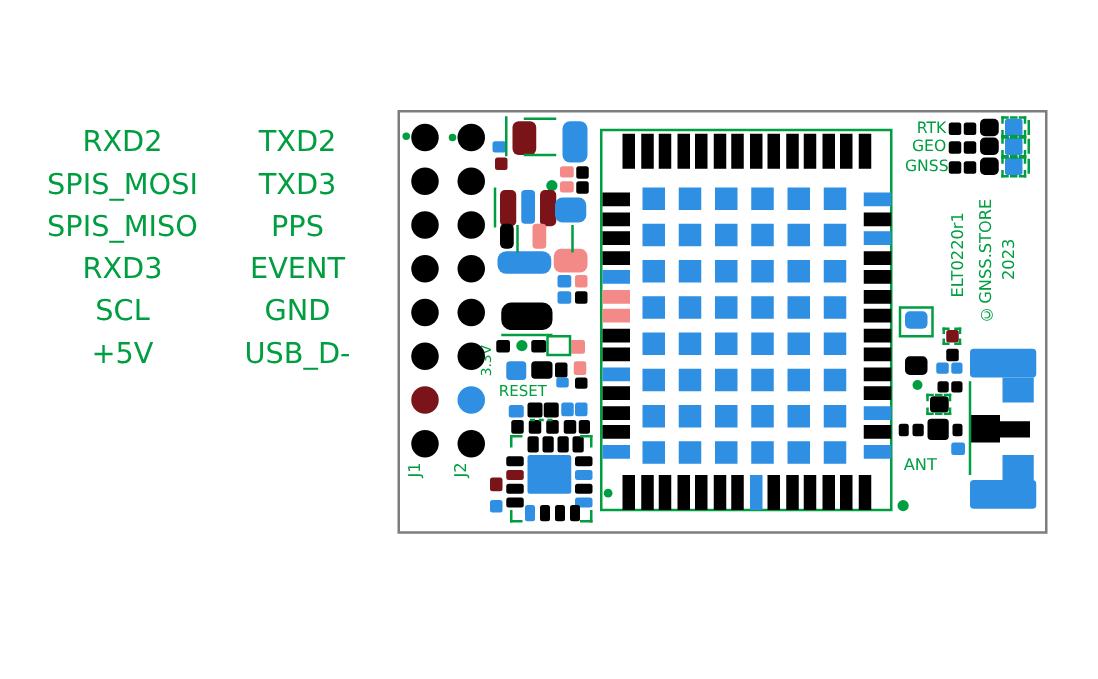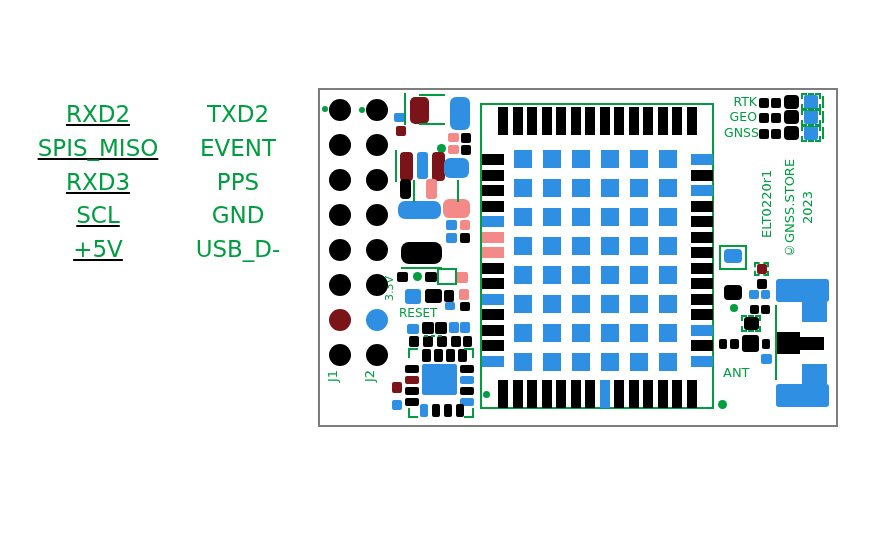--- a/index.html
+++ b/index.html
@@ -8,21 +8,21 @@
     font-family:"DejaVu Sans", sans-serif;
     --silk:#009E40;
   }
   .canvas{position:absolute;inset:0;}
   
   .labels-col{position:absolute;top:98px;width:160px;display:flex;flex-direction:column;}
   .labels-col span{
     height:33.8px;line-height:33.8px;text-align:center;
     font-size:23px;color:var(--silk);white-space:nowrap;
   }
-  .col-left{left:18px;text-decoration:underline;}
+  .col-left{left:18px;}
   .col-right{left:158px;}
   
   .board{
     position:absolute;left:318px;top:88px;width:516px;height:335px;
     border:2px solid #7d7d7d;background:#ffffff;
   }
   .module-outline{
     position:absolute;left:160px;top:13px;width:234px;height:306px;
     border:2px solid var(--silk);box-sizing:border-box;
   }
@@ -36,30 +36,32 @@
   }
   .led-label{left:404px;width:33px;text-align:right;font-size:12.5px;}
 </style>
 </head>
 <body style="--silk: #009E40;">
 
 <div class="canvas">
 
   <div class="labels-col col-left">
     <span>RXD2</span>
+    <span>SPIS_MOSI</span>
     <span>SPIS_MISO</span>
     <span>RXD3</span>
     <span>SCL</span>
     <span>+5V</span>
   </div>
 
   <div class="labels-col col-right">
     <span>TXD2</span>
+    <span>TXD3</span>
+    <span>PPS</span>
     <span>EVENT</span>
-    <span>PPS</span>
     <span>GND</span>
     <span>USB_D-</span>
   </div>
 
   <div id="board" class="board">
     <div class="module-outline"></div>
 
     <div class="silk vtext" style="left:6px;top:270px;height:32px;font-size:13px">J1</div>
     <div class="silk vtext" style="left:43px;top:270px;height:32px;font-size:13px">J2</div>
     <div class="silk vtext" style="left:64px;top:177px;height:42px;font-size:11px">3.3V</div>

